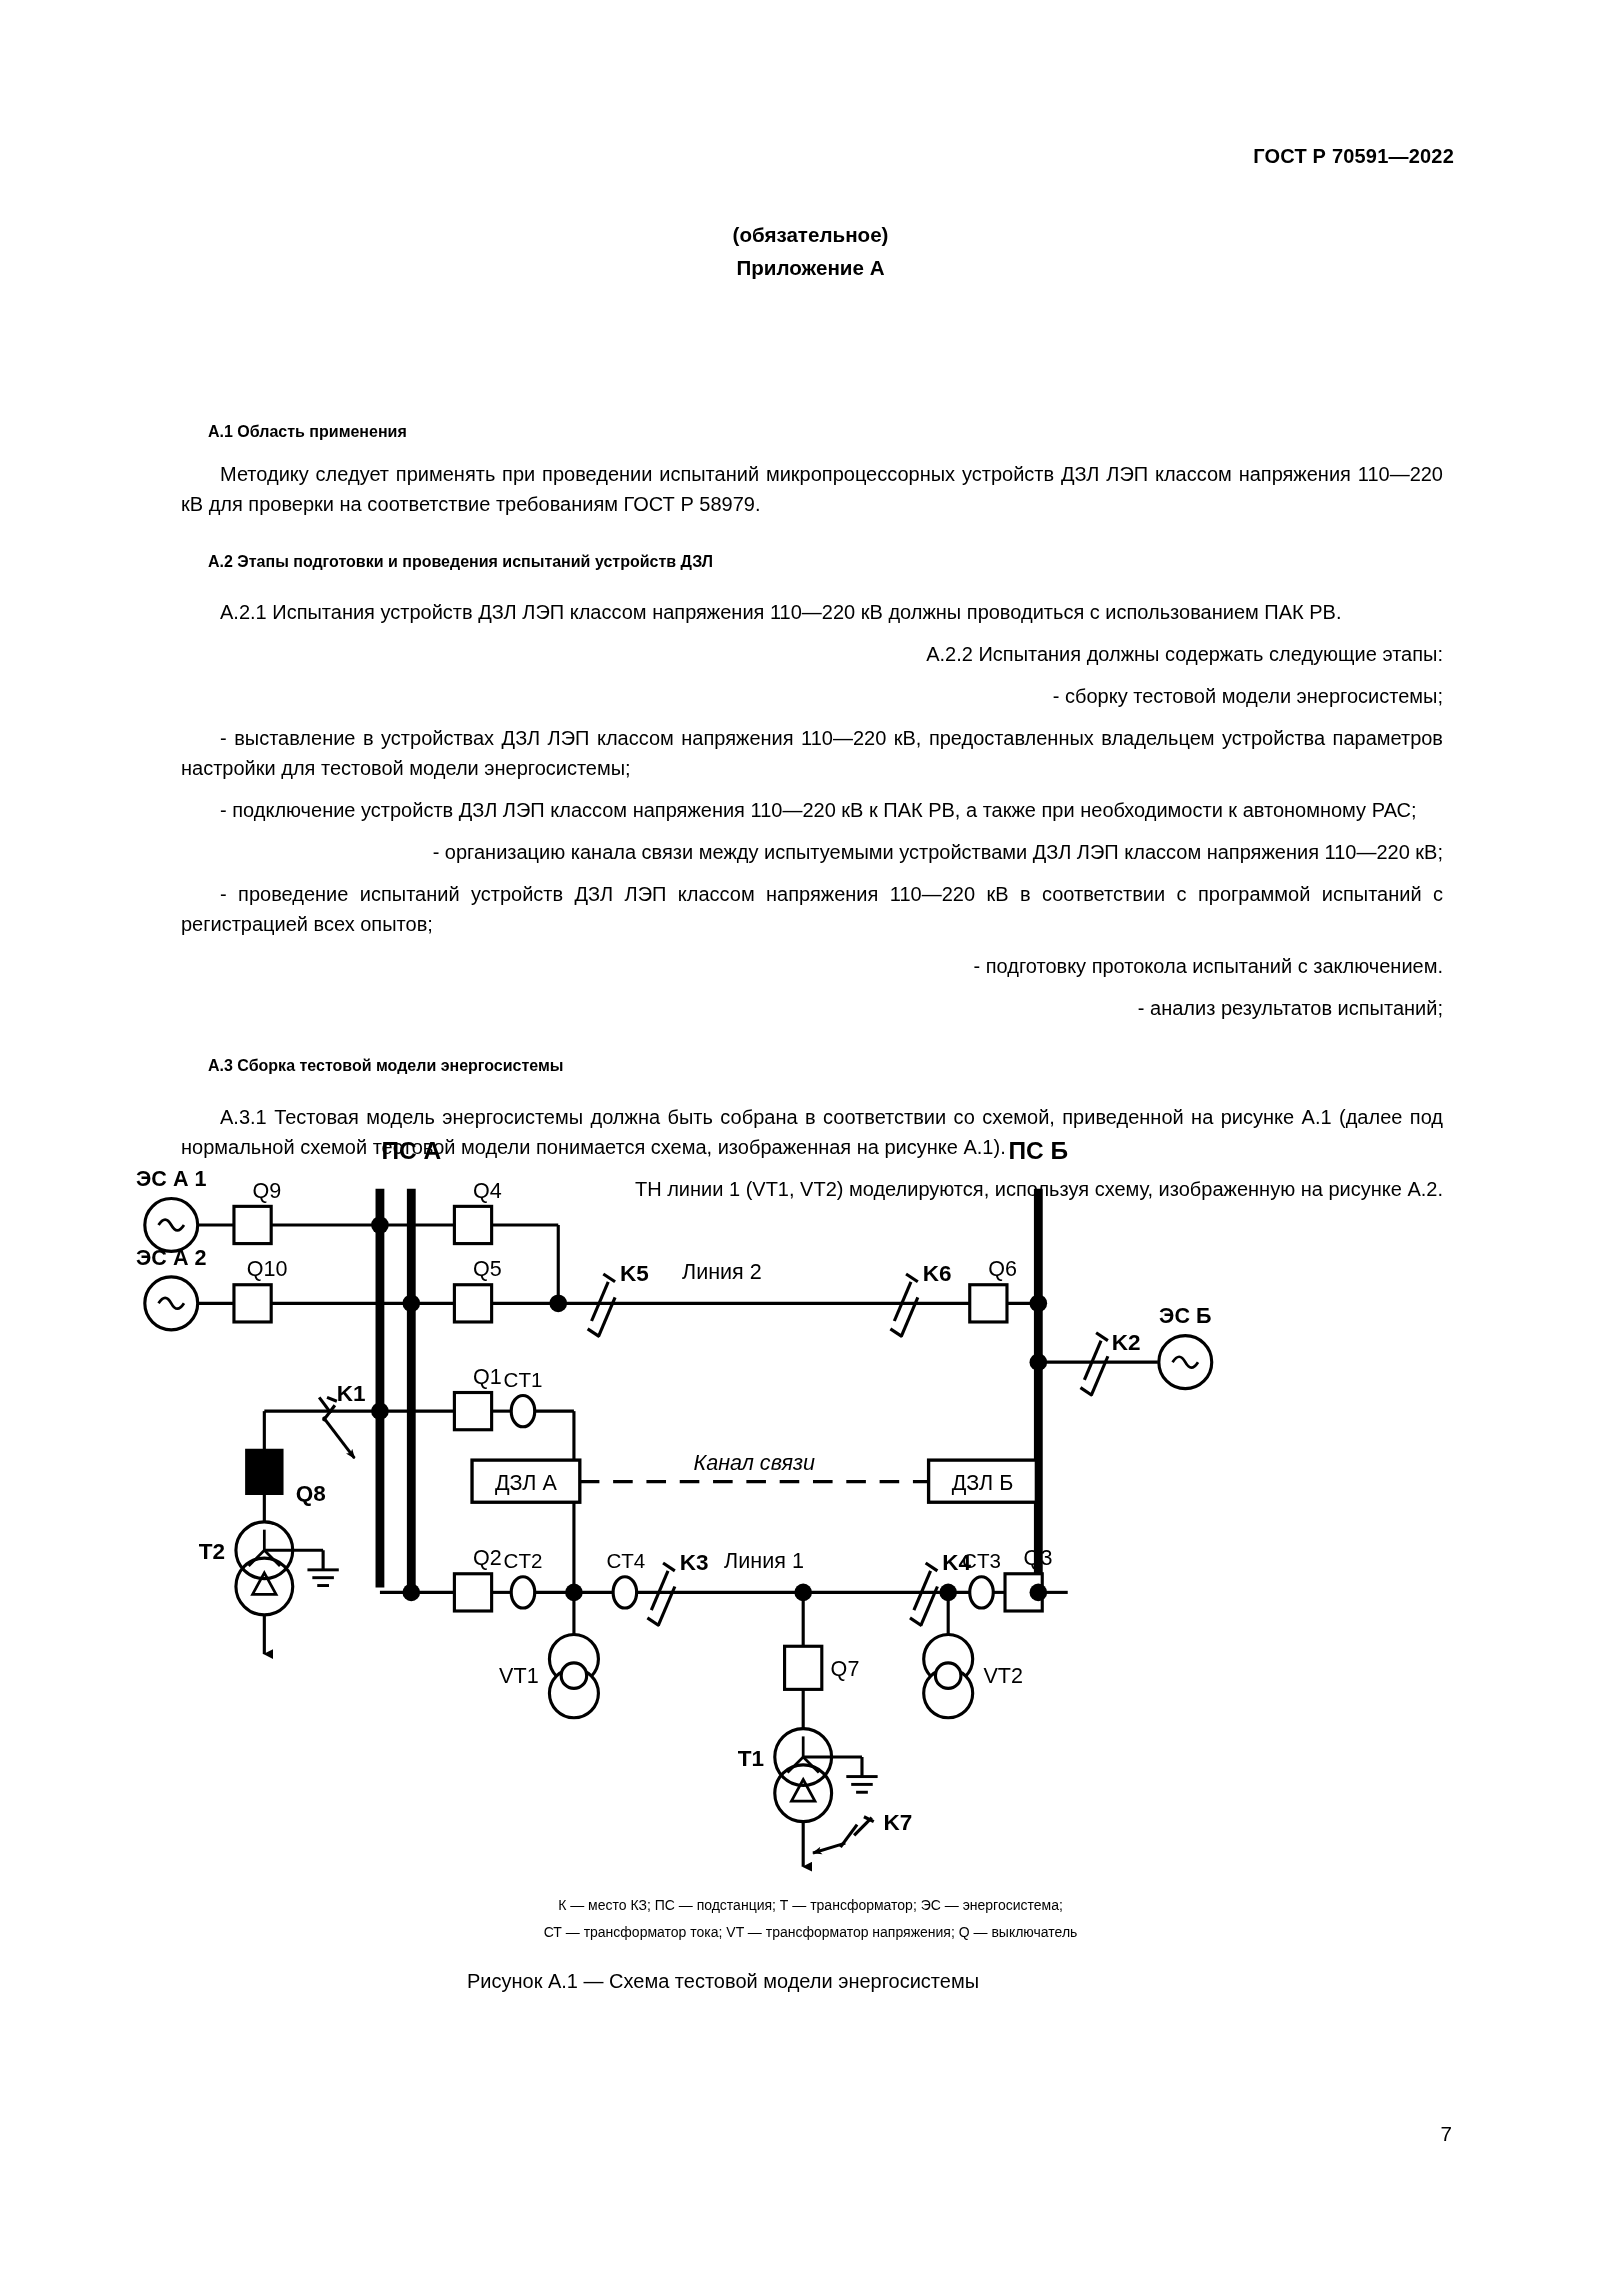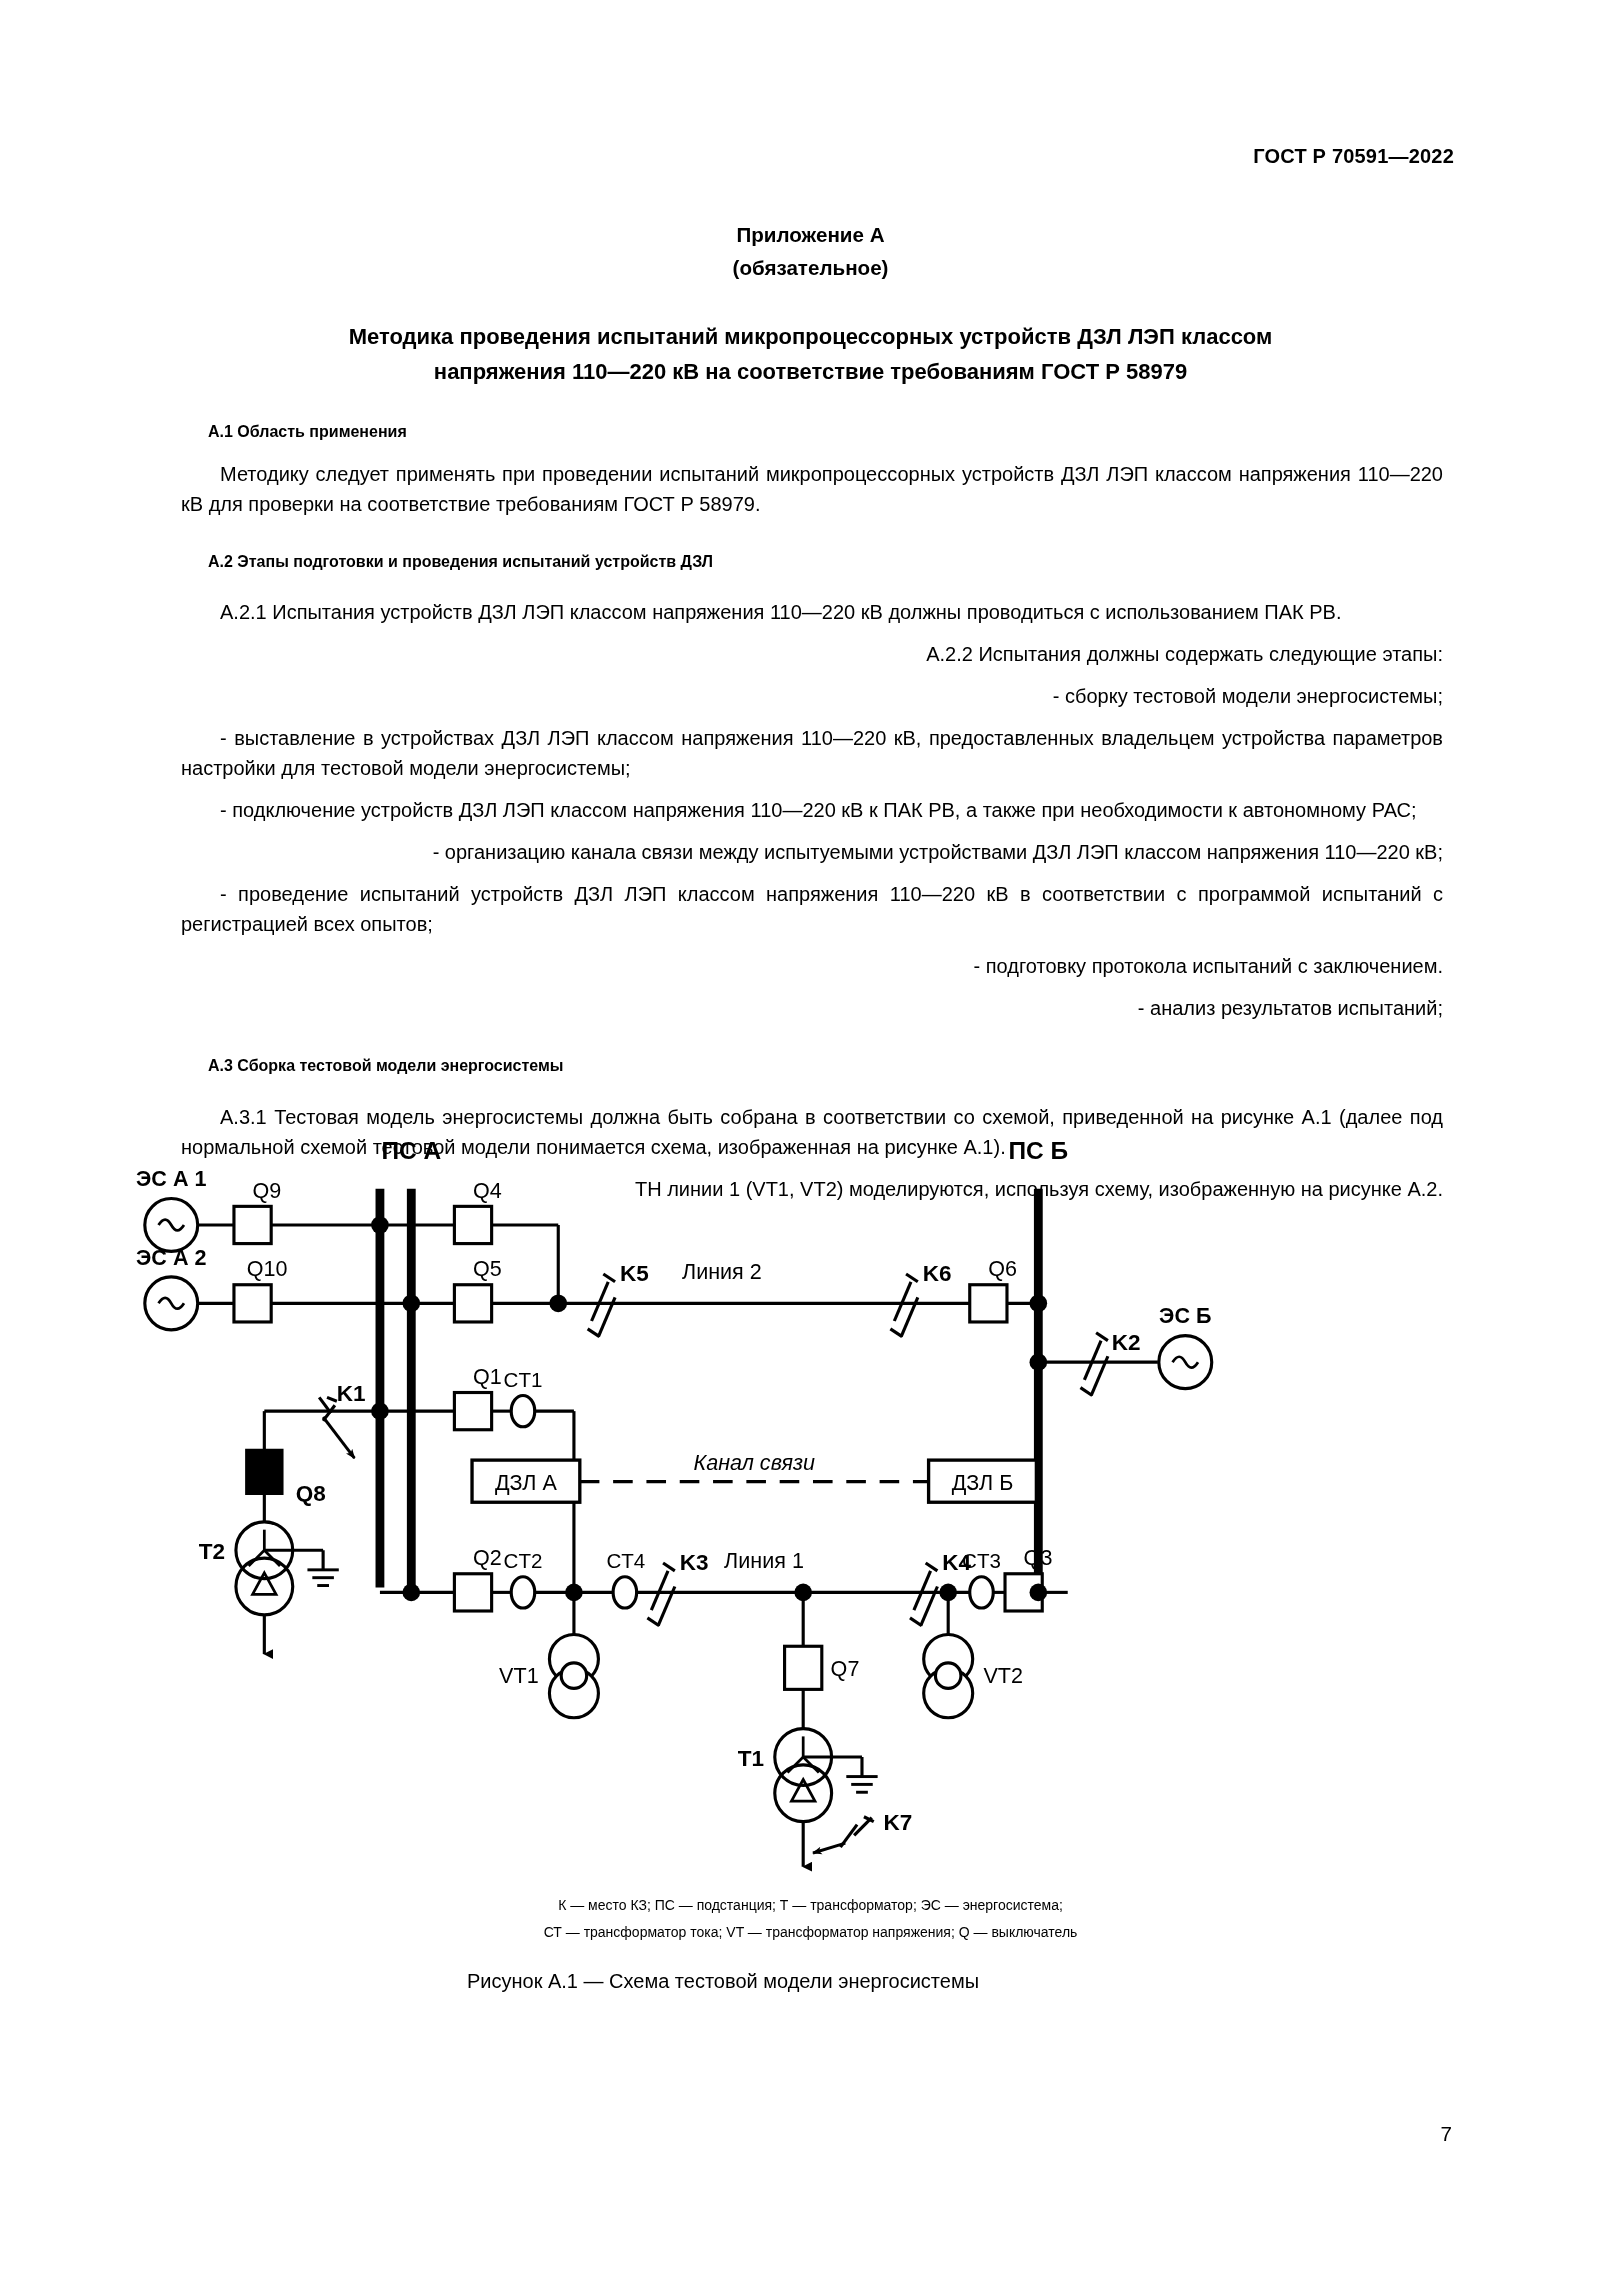--- a/index.html
+++ b/index.html
@@ -102,28 +102,24 @@
   }
 </style>
 </head>
 <body>
 
 <div class="page">
 
   <div class="hdr">ГОСТ Р 70591—2022</div>
 
   <div class="annex-block">
+    <div>(обязательное)</div>
     <div>Приложение А</div>
-    <div>(обязательное)</div>
   </div>
 
-  <div class="title-block">
-    <div>Методика проведения испытаний микропроцессорных устройств ДЗЛ ЛЭП классом</div>
-    <div>напряжения 110—220 кВ на соответствие требованиям ГОСТ Р 58979</div>
-  </div>
 
   <div class="body-area">
 
     <h3 class="sec">А.1 Область применения</h3>
     <p class="para">Методику следует применять при проведении испытаний микропроцессорных устройств ДЗЛ ЛЭП классом напряжения 110—220 кВ для проверки на соответствие требованиям ГОСТ Р 58979.</p>
 
     <div class="sp-before-head"></div>
     <h3 class="sec">А.2 Этапы подготовки и проведения испытаний устройств ДЗЛ</h3>
     <div class="sp-after-head"></div>
 

